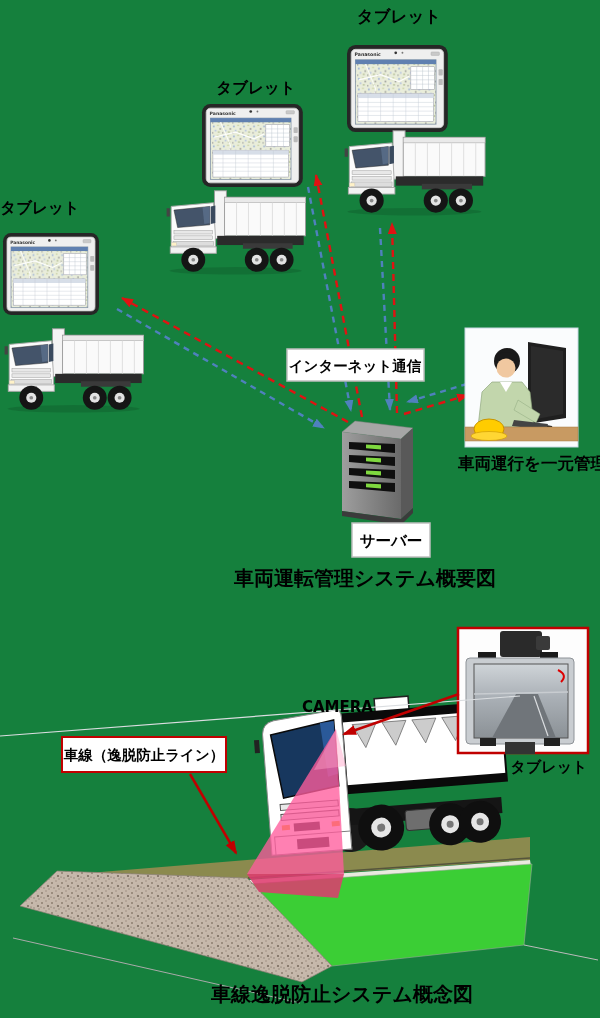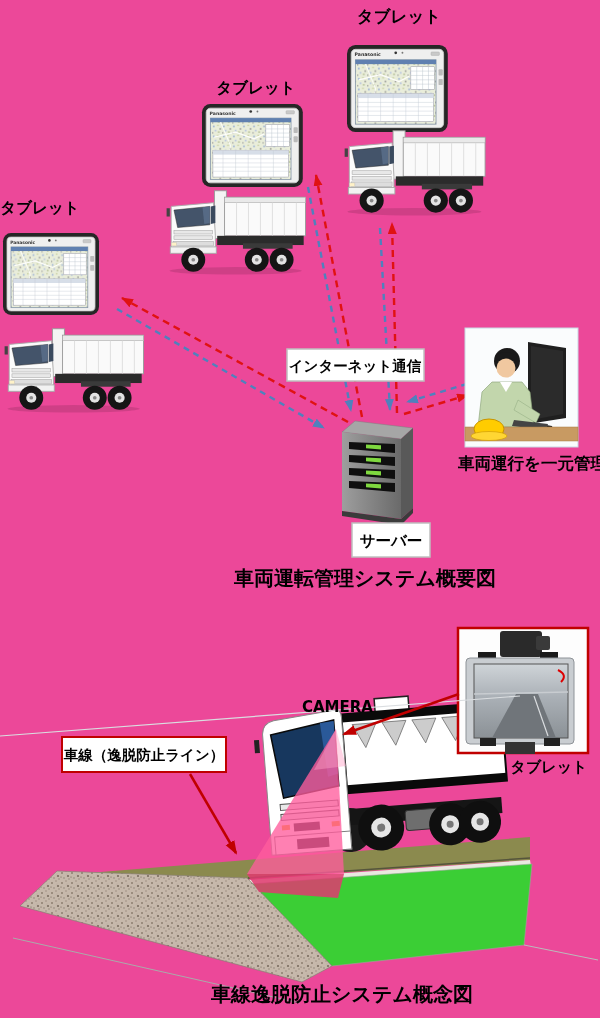--- a/index.html
+++ b/index.html
@@ -1,16 +1,16 @@
 <!DOCTYPE html>
 <html><head>
 <meta charset="utf-8">
 <style>
   html,body{margin:0;padding:0;background:#fff;}
-  .canvas{position:relative;width:600px;height:1018px;background:#ec4899;overflow:hidden;
+  .canvas{position:relative;width:600px;height:1018px;background:#15803d;overflow:hidden;
           font-family:"DejaVu Sans","Liberation Sans",sans-serif;}
   svg{position:absolute;left:0;top:0;}
   text{font-family:"DejaVu Sans","Liberation Sans",sans-serif;}
   .jp-label{font-weight:bold;fill:#000;}
   .box-label{fill:#ffffff;stroke:#bfbfbf;stroke-width:1.5;}
 </style>
 </head>
 <body>
 
 <div class="canvas">

